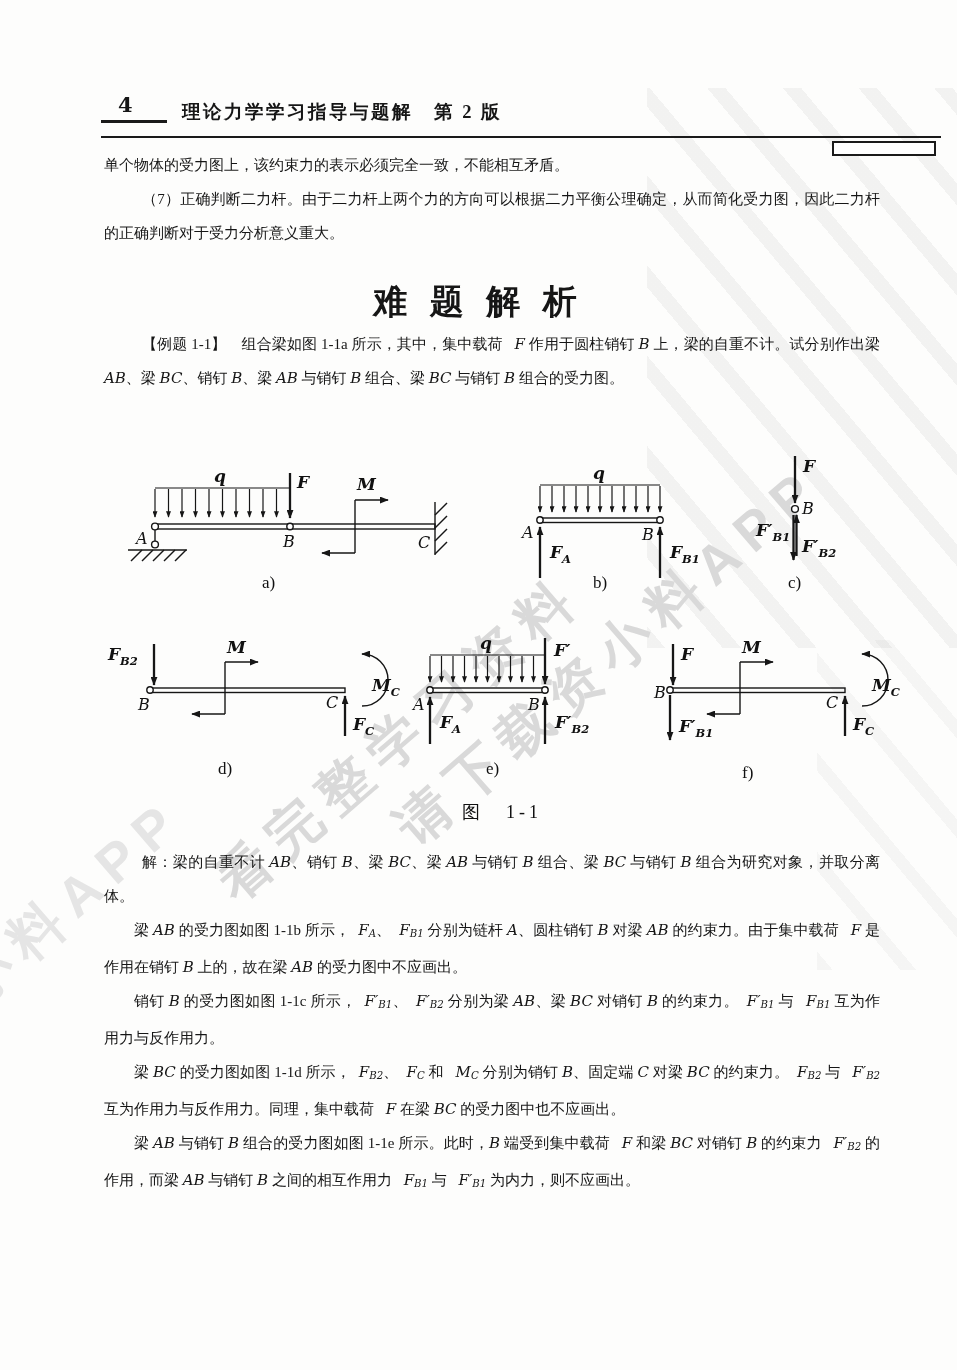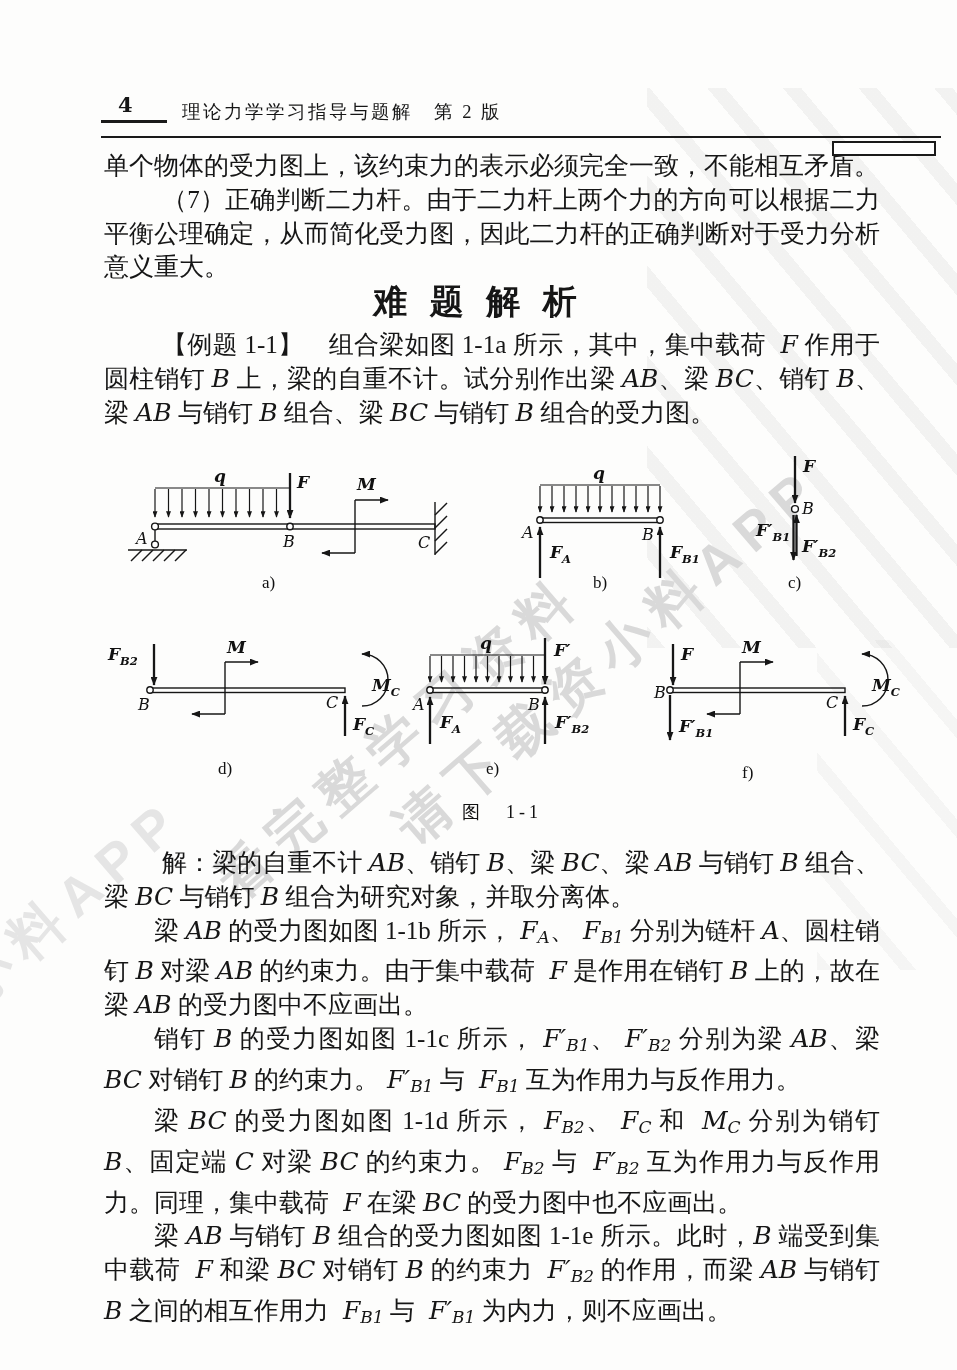--- a/index.html
+++ b/index.html
@@ -15,28 +15,28 @@
   .wm3{left:-300px;top:952px;opacity:.65;}
   .streaks{position:absolute;right:0;top:88px;width:310px;height:560px;z-index:0;
       background:repeating-linear-gradient(50deg,rgba(0,0,0,0.045) 0 14px,rgba(0,0,0,0) 14px 58px);}
   .streaks2{position:absolute;right:0;top:640px;width:140px;height:330px;z-index:0;
       background:repeating-linear-gradient(50deg,rgba(0,0,0,0.03) 0 12px,rgba(0,0,0,0) 12px 64px);}
 
   
   .hdr-num{position:absolute;left:118px;top:92px;font-size:21px;font-weight:bold;z-index:2;
            font-family:"DejaVu Serif",serif;}
   .hdr-rule-short{position:absolute;left:101px;top:120px;width:66px;height:3px;background:#1a1a1a;z-index:2;}
-  .hdr-title{position:absolute;left:182px;top:99px;font-size:18.5px;font-weight:normal;
+  .hdr-title{position:absolute;left:182px;top:99px;font-size:18.5px;font-weight:bold;
              letter-spacing:2.5px;z-index:2;}
   .hdr-rule{position:absolute;left:101px;top:136px;width:840px;height:2px;background:#1a1a1a;z-index:2;}
   .hdr-box{position:absolute;left:832px;top:141px;width:100px;height:11px;border:2px solid #1a1a1a;
            background:#fff;z-index:2;}
 
   
-  .txt{position:absolute;left:104px;width:776px;font-size:25px;line-height:33.8px;
+  .txt{position:absolute;left:104px;width:776px;font-size:15px;line-height:33.8px;
        text-align:justify;z-index:1;}
   .txt p{margin:0;text-indent:2em;}
   .txt p.noindent{text-indent:0;}
   .intro{top:149px;}
   .example{top:328px;}
   .solution{top:846px;}
   .section-title{position:absolute;left:0;top:279px;width:100%;text-align:center;
        font-size:34px;font-weight:bold;letter-spacing:7px;z-index:1;}
 
   .run-i{font-style:italic;font-family:"DejaVu Serif",serif;}

